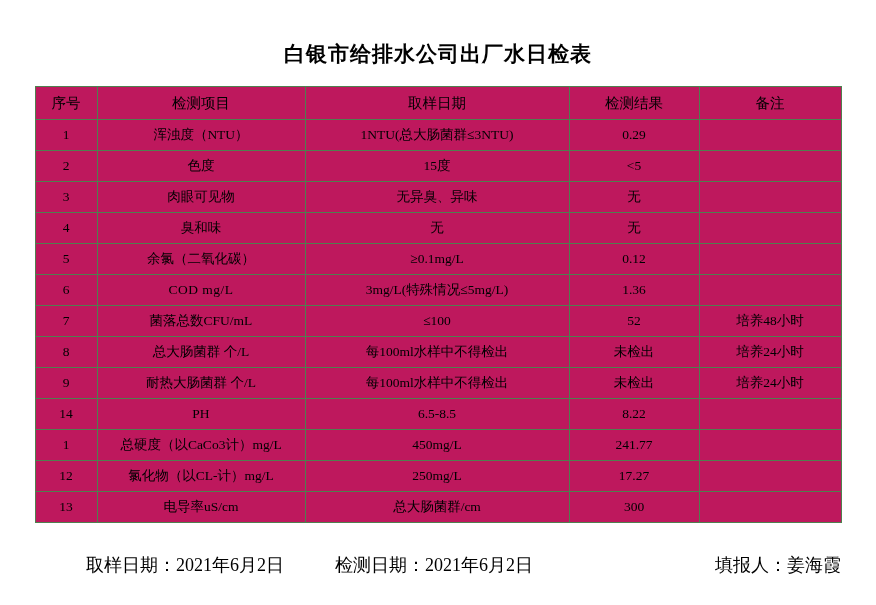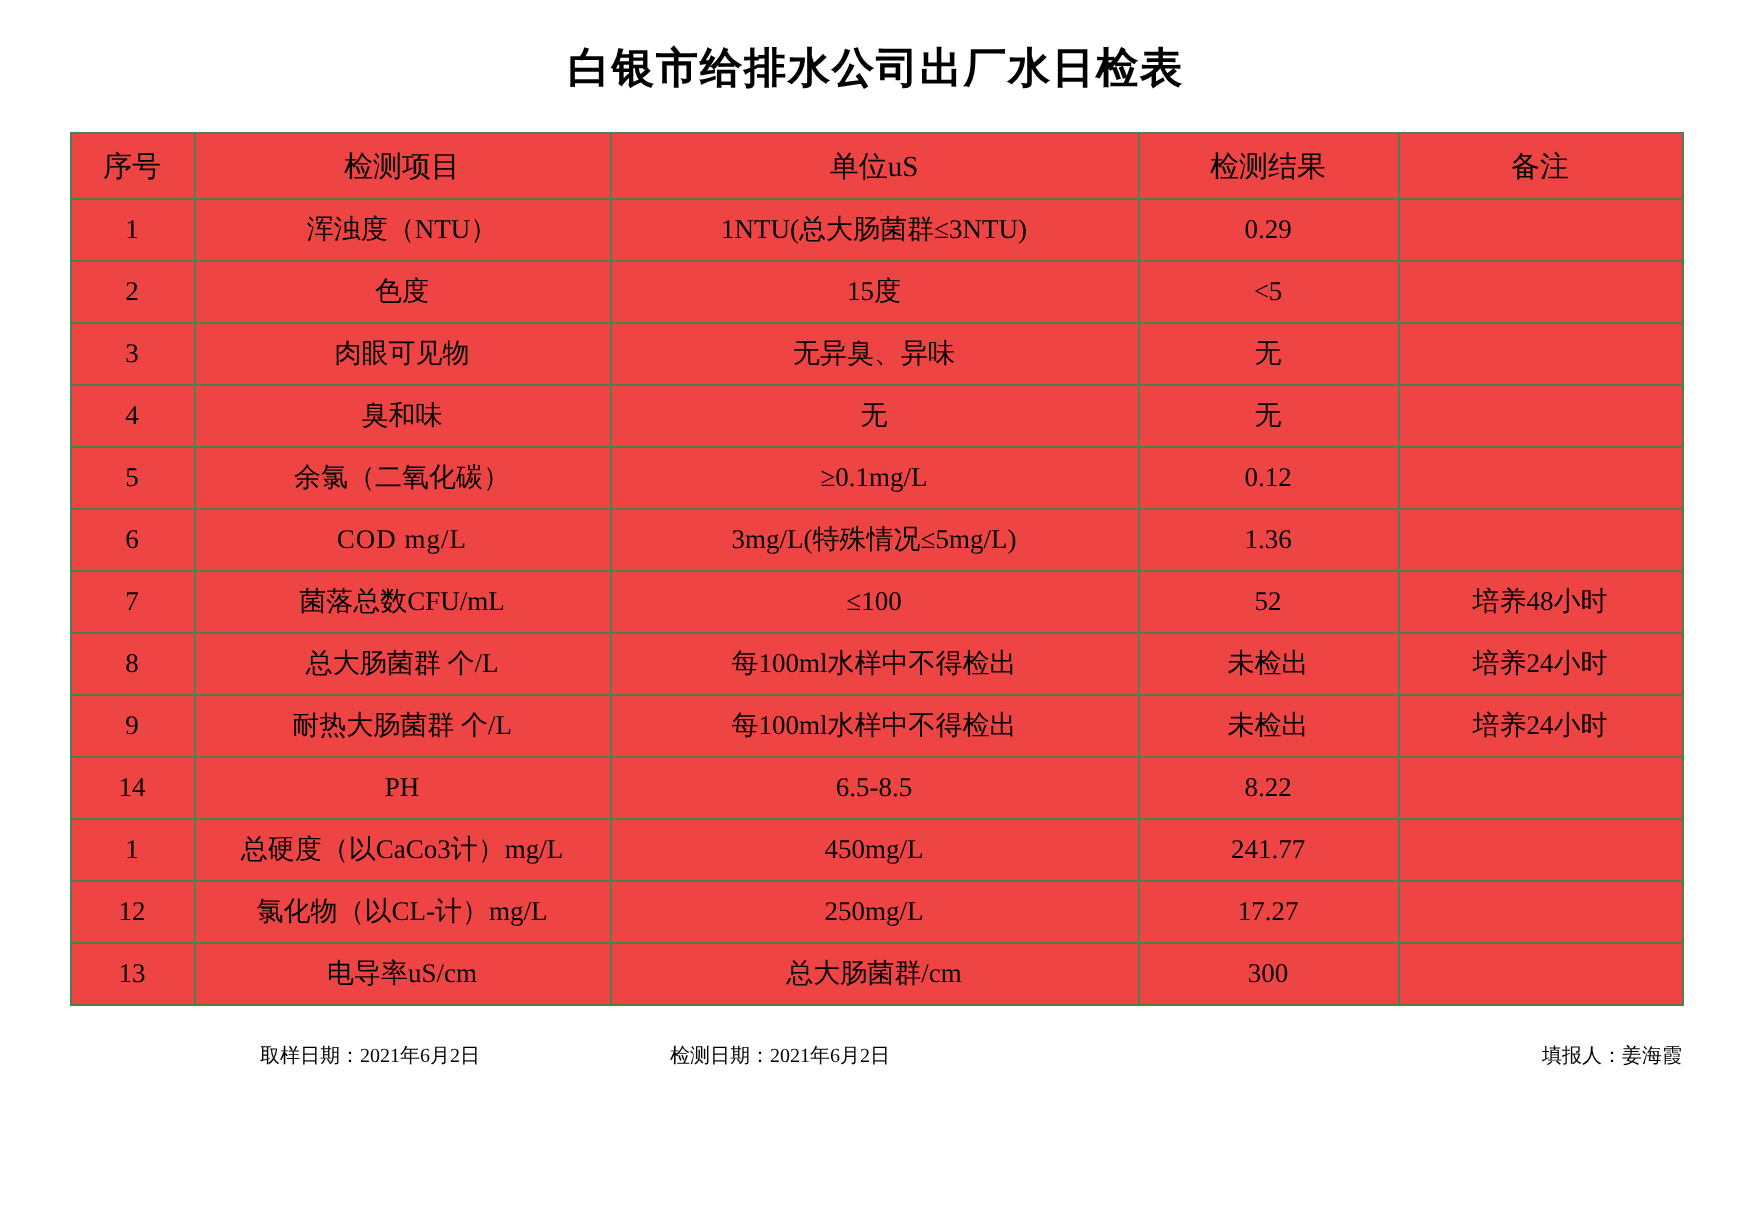--- a/index.html
+++ b/index.html
@@ -18,30 +18,30 @@
     position: relative;
     width: 876px;
     height: 605px;
     box-sizing: border-box;
   }
   .doc-title {
     text-align: center;
     font-size: 21px;
     font-weight: bold;
     letter-spacing: 1px;
-    padding-top: 20px;
+    padding-top: 40px;
     padding-bottom: 18px;
     font-family: "Liberation Serif", serif;
   }
   table.report {
     border-collapse: collapse;
     margin: 0 auto;
     width: 806px;
     table-layout: fixed;
-    background: #ef4444;
+    background: #be185d;
   }
   table.report td, table.report th {
     border: 1px solid #4f7f4f;
     height: 30px;
     font-size: 13.5px;
     font-weight: normal;
     text-align: center;
     vertical-align: middle;
     padding: 0 2px;
     font-family: "Liberation Serif", serif;
@@ -55,23 +55,23 @@
   }
   .col-no { width: 62px; }
   .col-item { width: 208px; }
   .col-limit { width: 264px; }
   .col-result { width: 130px; }
   .col-remark { width: 142px; }
   .footer {
     display: flex;
     align-items: center;
     width: 806px;
-    margin: 4px auto;
+    margin: 16px auto;
     padding-top: 14px;
-    font-size: 10px;
+    font-size: 18px;
     font-family: "Liberation Serif", serif;
   }
   .footer .f1 {
     width: 300px;
     text-align: center;
   }
   .footer .f2 {
     width: 300px;
     text-align: left;
   }
@@ -95,21 +95,21 @@
       <col class="col-no">
       <col class="col-item">
       <col class="col-limit">
       <col class="col-result">
       <col class="col-remark">
     </colgroup>
     <thead>
       <tr>
         <td>序号</td>
         <td>检测项目</td>
-        <td>单位uS</td>
+        <td>取样日期</td>
         <td>检测结果</td>
         <td>备注</td>
       </tr>
     </thead>
     <tbody>
       <tr>
         <td>1</td>
         <td>浑浊度（NTU）</td>
         <td>1NTU(总大肠菌群≤3NTU)</td>
         <td>0.29</td>

